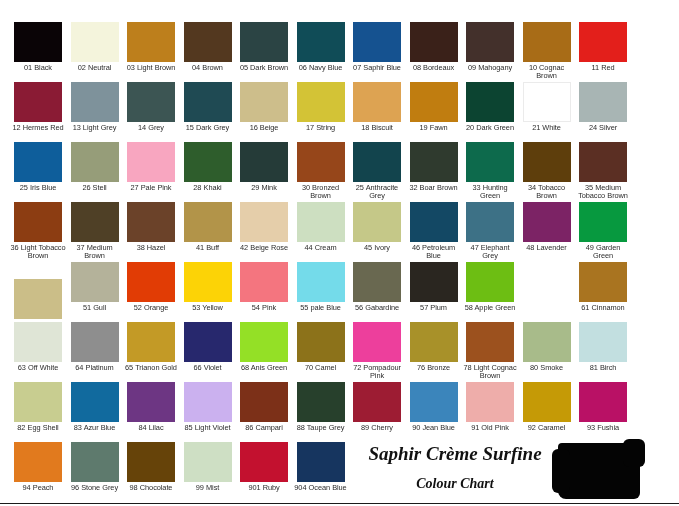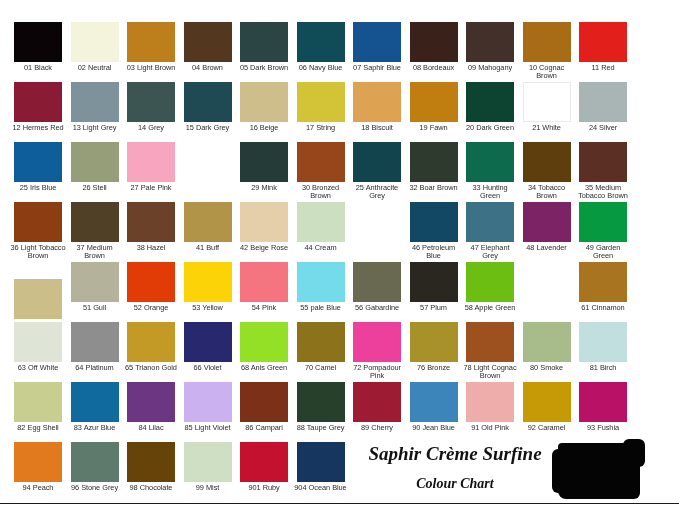--- a/index.html
+++ b/index.html
@@ -216,20 +216,24 @@
         <span class="cap">25 Iris Blue</span>
       </div>
       <div class="cell" style="left: 66.5px; top: 142px;">
         <div class="swatch" style="background: rgb(150, 157, 121);"></div>
         <span class="cap">26 Stell</span>
       </div>
       <div class="cell" style="left: 123px; top: 142px;">
         <div class="swatch" style="background: rgb(248, 166, 192);"></div>
         <span class="cap">27 Pale Pink</span>
       </div>
+      <div class="cell" style="left: 179.5px; top: 142px;">
+        <div class="swatch" style="background: rgb(46, 93, 44);"></div>
+        <span class="cap">28 Khaki</span>
+      </div>
       <div class="cell" style="left: 236px; top: 142px;">
         <div class="swatch" style="background: rgb(37, 59, 56);"></div>
         <span class="cap">29 Mink</span>
       </div>
       <div class="cell" style="left: 292.5px; top: 142px;">
         <div class="swatch" style="background: rgb(150, 70, 26);"></div>
         <span class="cap">30 Bronzed Brown</span>
       </div>
       <div class="cell" style="left: 349px; top: 142px;">
         <div class="swatch" style="background: rgb(18, 68, 77);"></div>
@@ -267,20 +271,24 @@
         <div class="swatch" style="background: rgb(178, 148, 73);"></div>
         <span class="cap">41 Buff</span>
       </div>
       <div class="cell" style="left: 236px; top: 202px;">
         <div class="swatch" style="background: rgb(229, 206, 170);"></div>
         <span class="cap">42 Beige Rose</span>
       </div>
       <div class="cell" style="left: 292.5px; top: 202px;">
         <div class="swatch" style="background: rgb(205, 223, 193);"></div>
         <span class="cap">44 Cream</span>
+      </div>
+      <div class="cell" style="left: 349px; top: 202px;">
+        <div class="swatch" style="background: rgb(197, 200, 136);"></div>
+        <span class="cap">45 Ivory</span>
       </div>
       <div class="cell" style="left: 405.5px; top: 202px;">
         <div class="swatch" style="background: rgb(19, 72, 100);"></div>
         <span class="cap">46 Petroleum Blue</span>
       </div>
       <div class="cell" style="left: 462px; top: 202px;">
         <div class="swatch" style="background: rgb(61, 113, 134);"></div>
         <span class="cap">47 Elephant Grey</span>
       </div>
       <div class="cell" style="left: 518.5px; top: 202px;">

